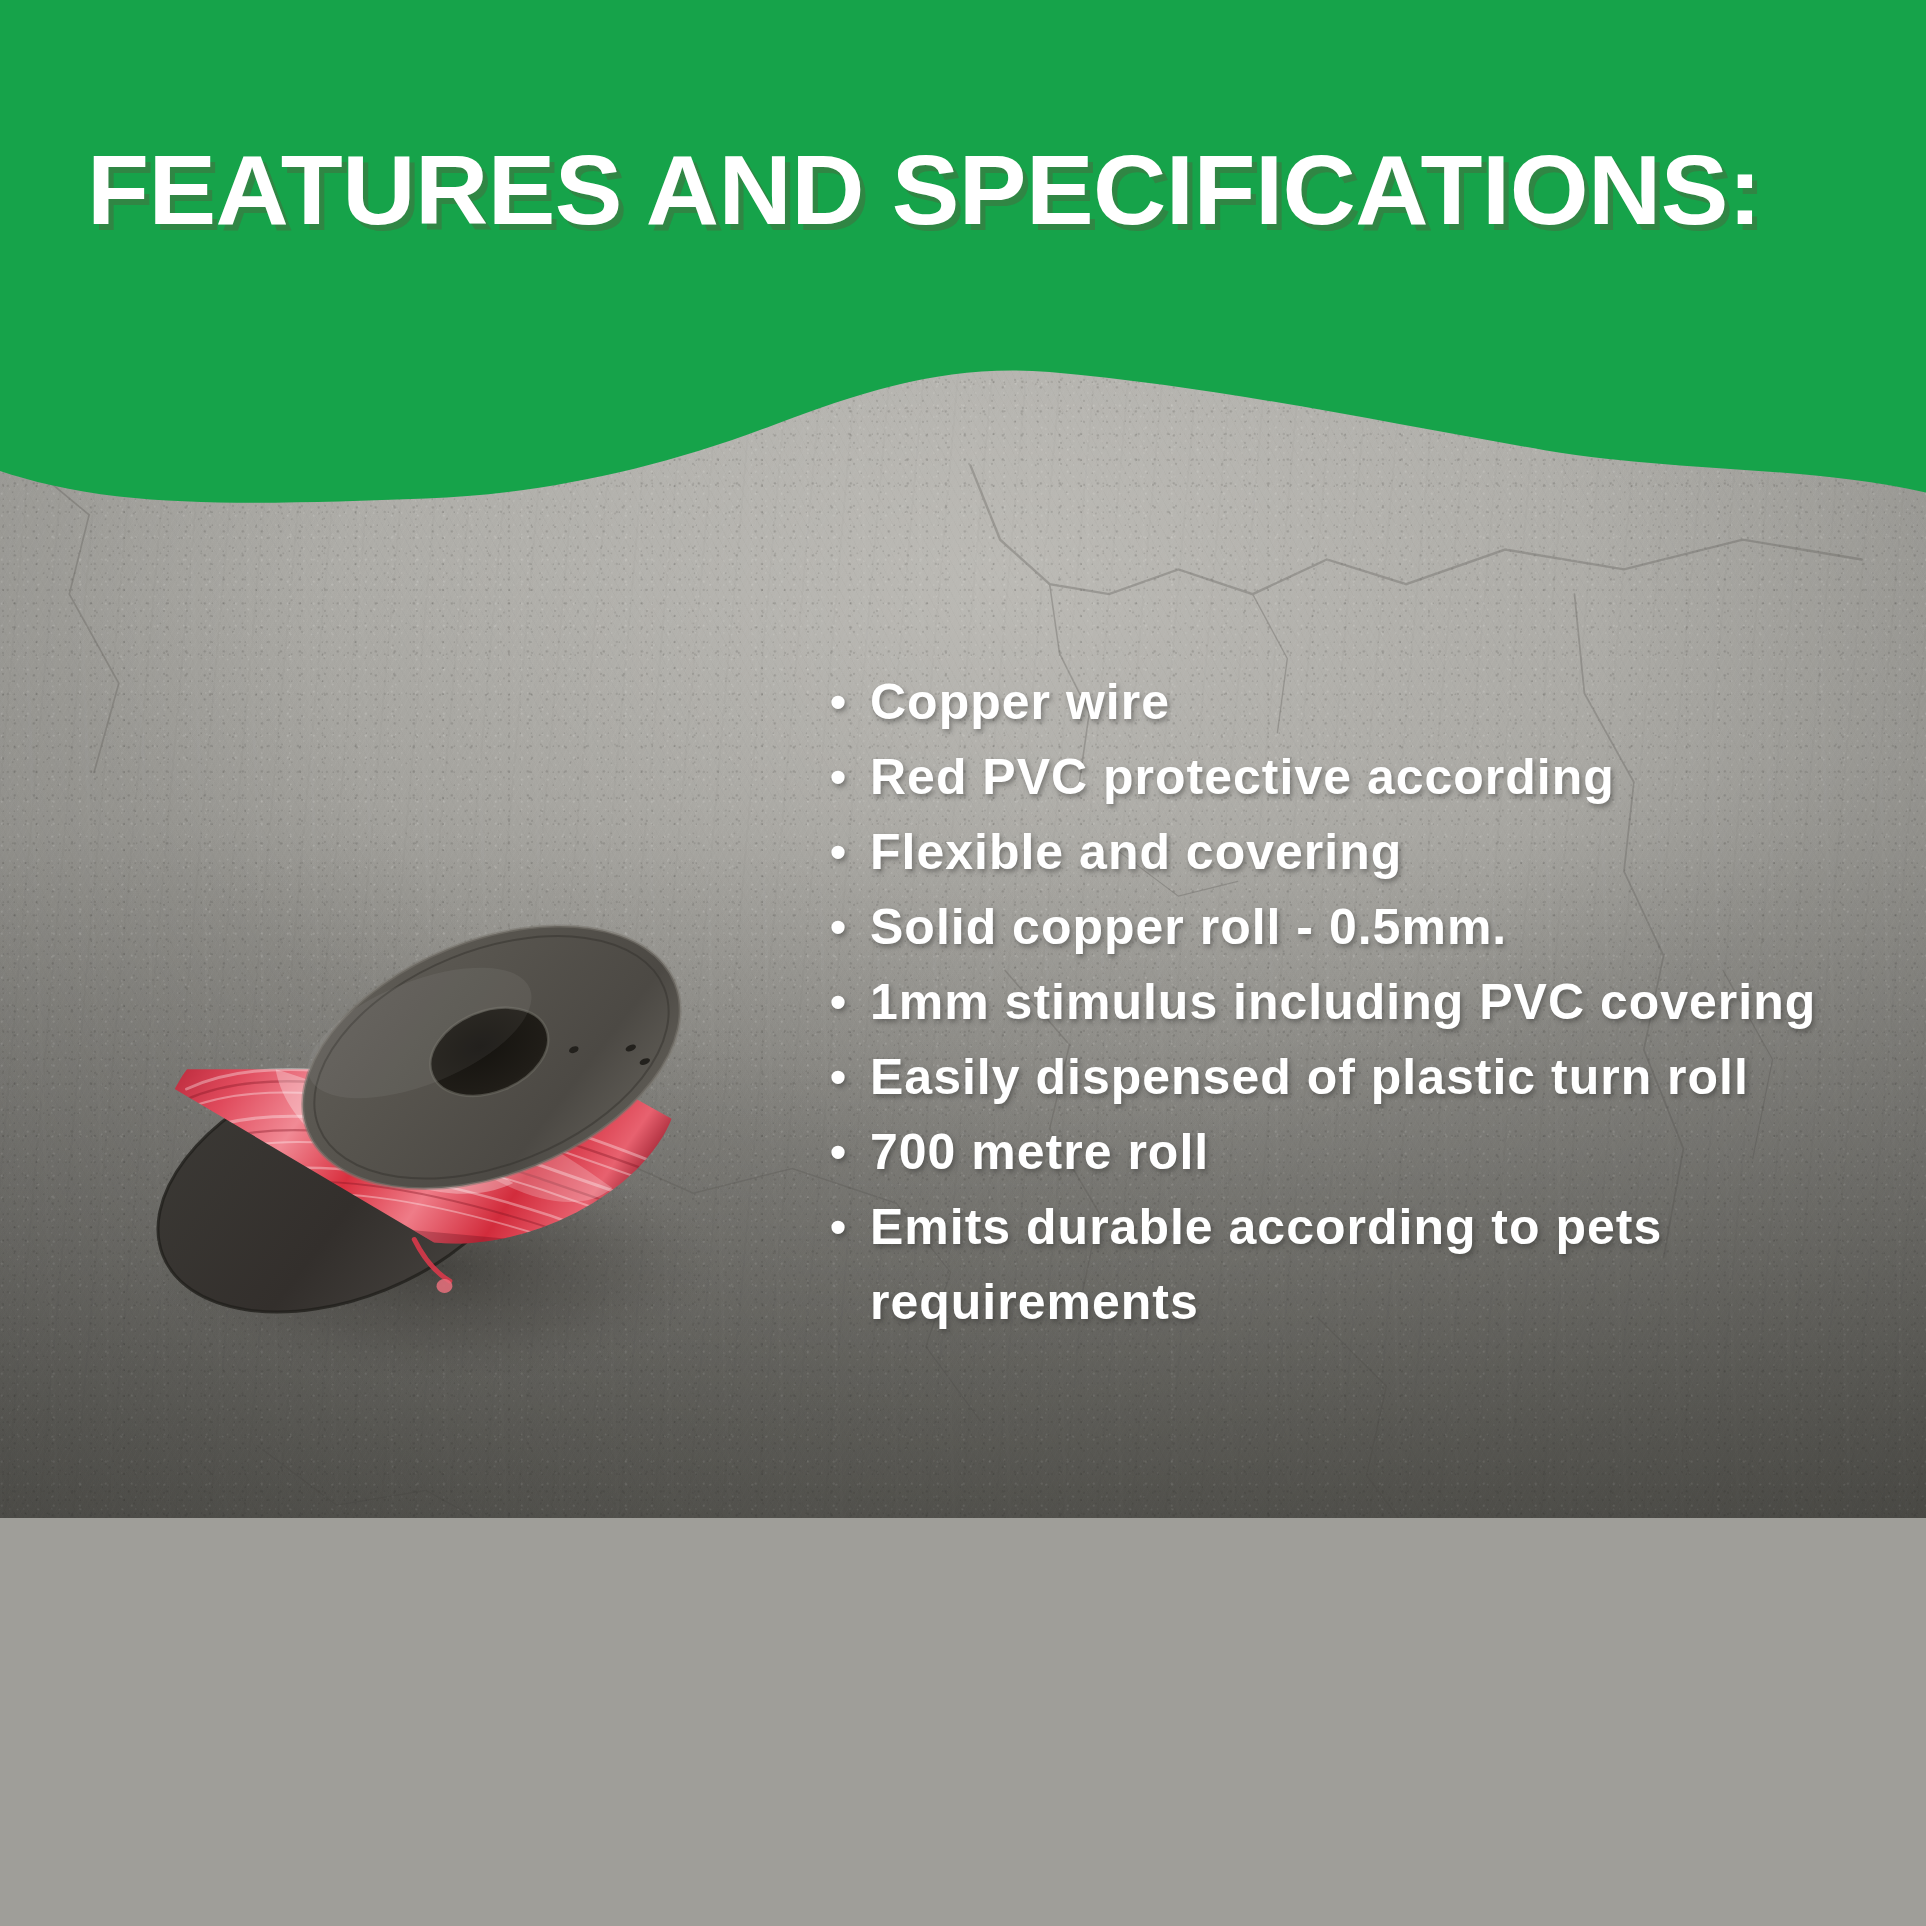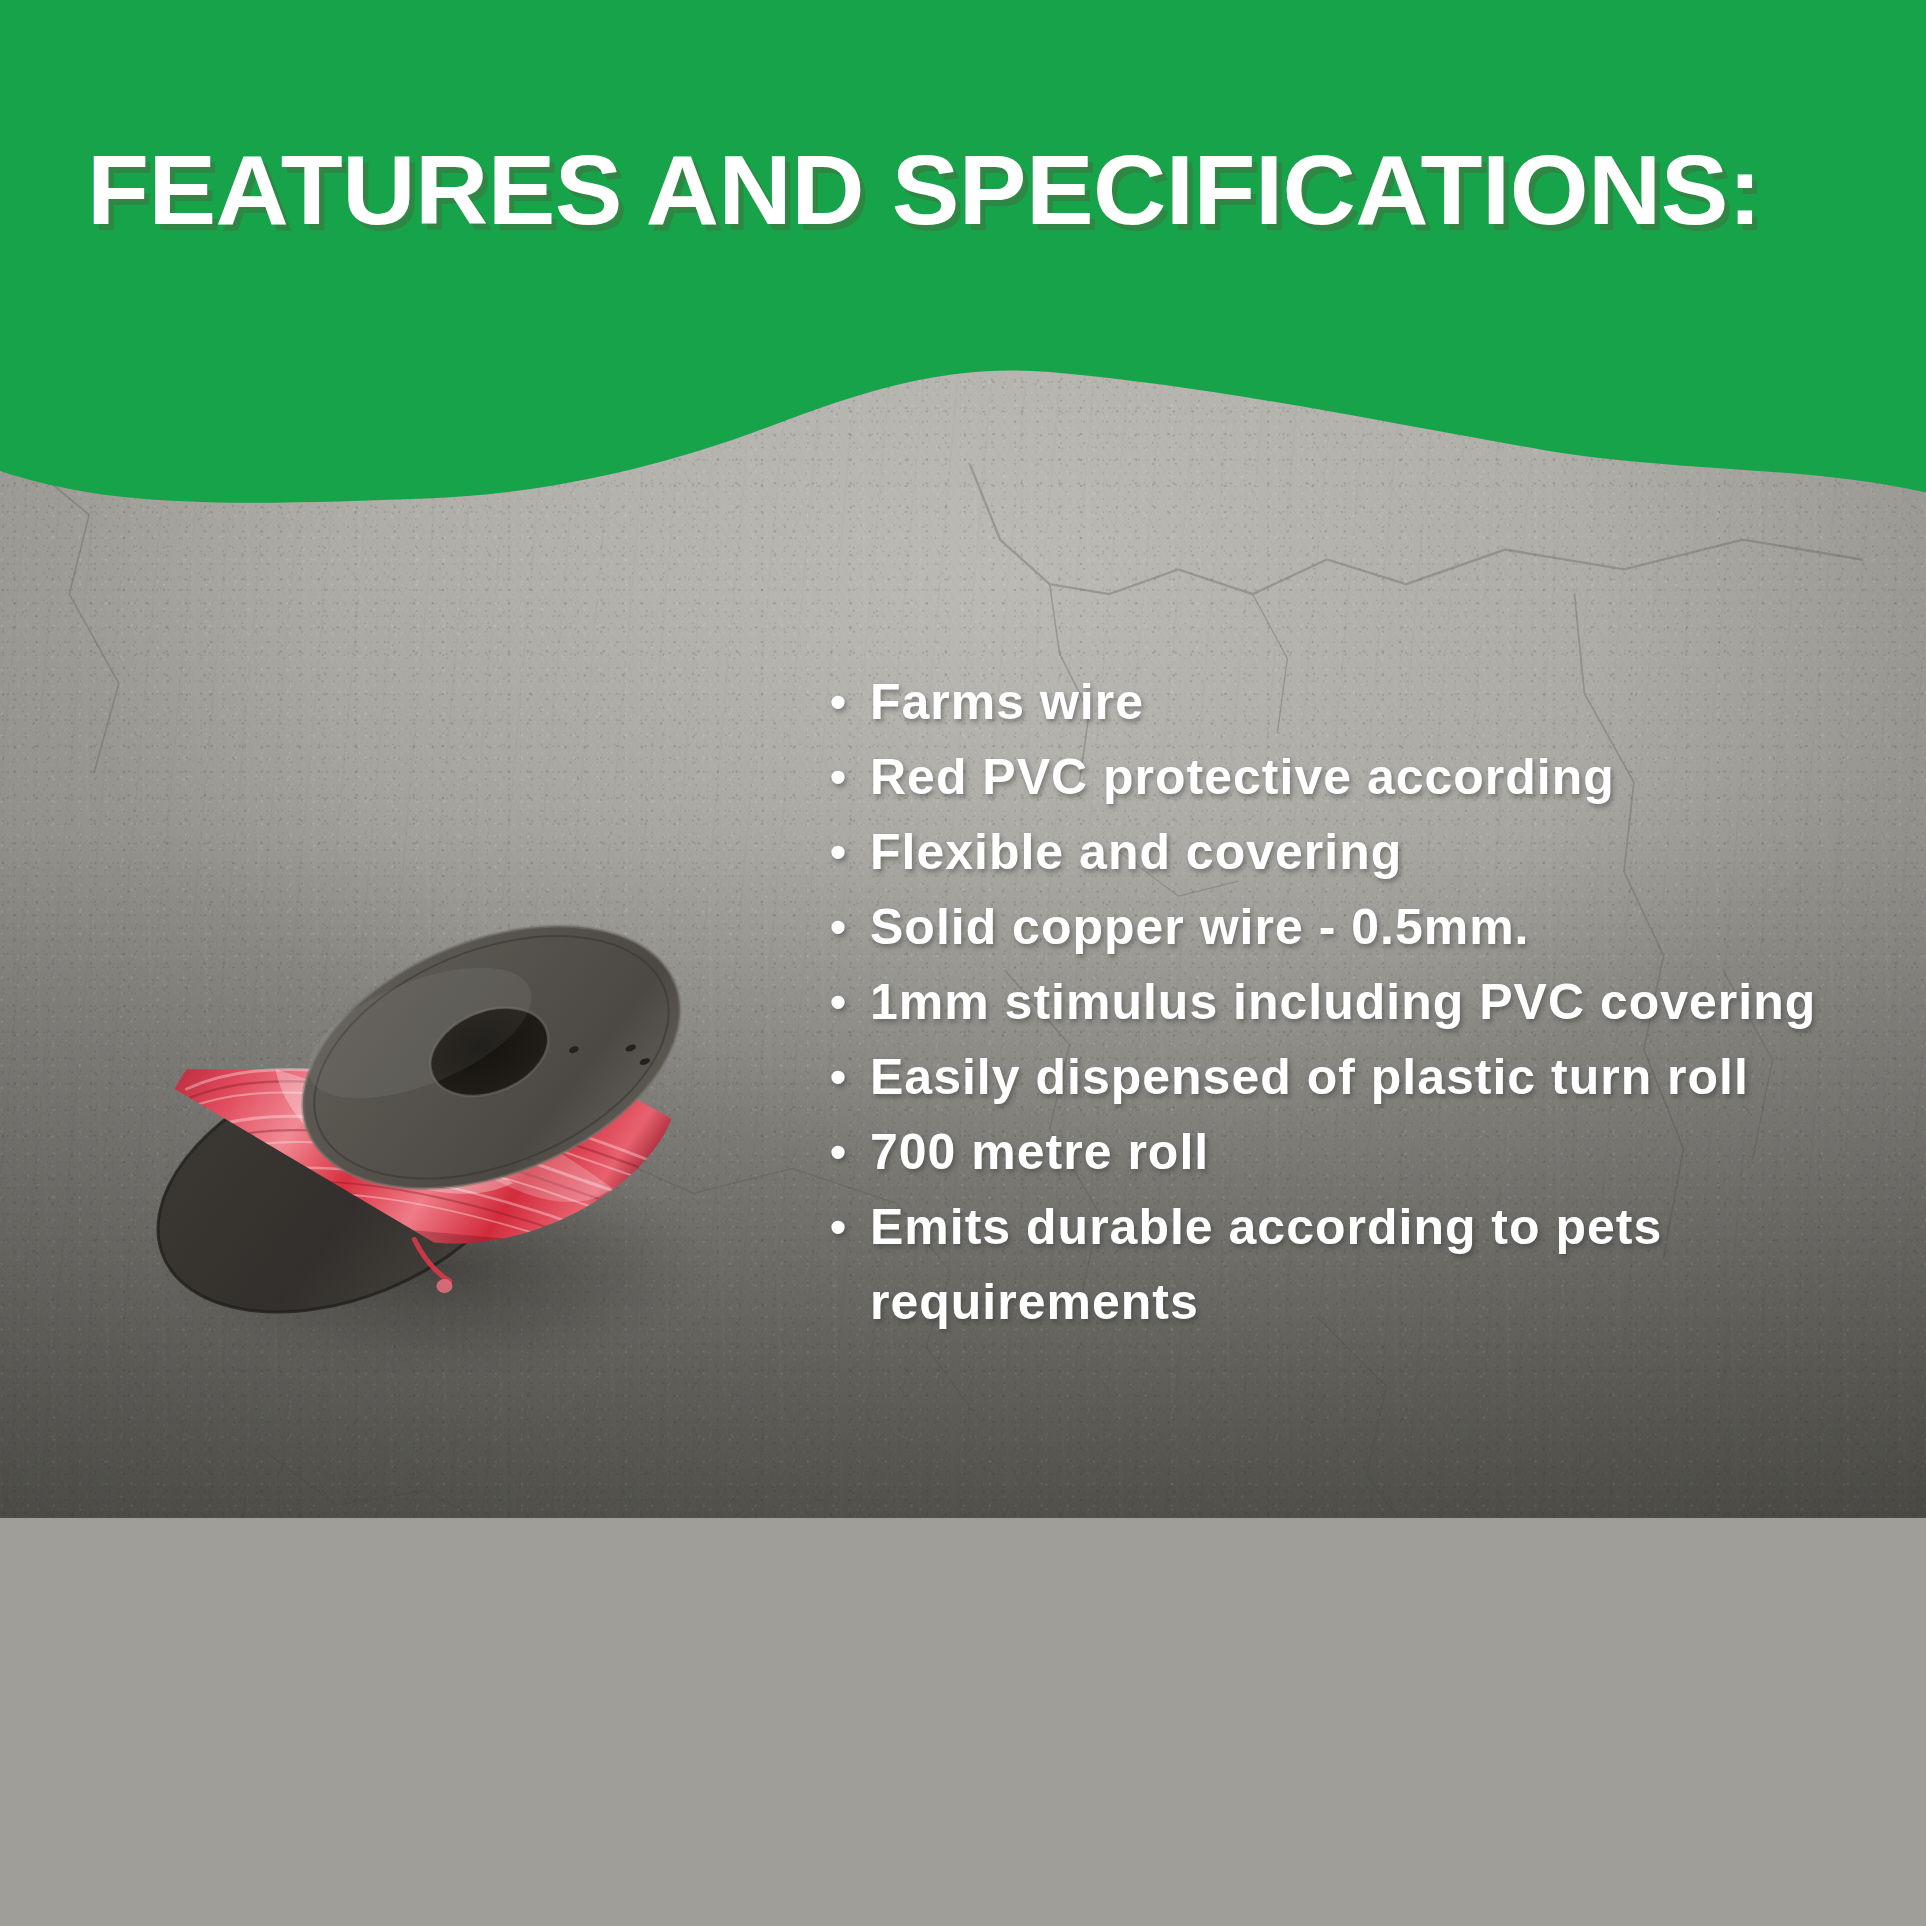--- a/index.html
+++ b/index.html
@@ -267,33 +267,33 @@
         <ellipse cx="520" cy="330" rx="5.5" ry="3" fill="#23211d"></ellipse>
 
         <ellipse cx="320" cy="218" rx="120" ry="52" fill="#ffffff" opacity="0.06"></ellipse>
       </g>
     </svg>
   </div>
 
   <div class="spec-list">
     <div class="spec-item">
       <span class="spec-bullet">•</span>
-      <span class="spec-text">Farms wire</span>
+      <span class="spec-text">Copper wire</span>
     </div>
     <div class="spec-item">
       <span class="spec-bullet">•</span>
       <span class="spec-text">Red PVC protective according</span>
     </div>
     <div class="spec-item">
       <span class="spec-bullet">•</span>
       <span class="spec-text">Flexible and covering</span>
     </div>
     <div class="spec-item">
       <span class="spec-bullet">•</span>
-      <span class="spec-text">Solid copper wire - 0.5mm.</span>
+      <span class="spec-text">Solid copper roll - 0.5mm.</span>
     </div>
     <div class="spec-item">
       <span class="spec-bullet">•</span>
       <span class="spec-text">1mm stimulus including PVC covering</span>
     </div>
     <div class="spec-item">
       <span class="spec-bullet">•</span>
       <span class="spec-text">Easily dispensed of plastic turn roll</span>
     </div>
     <div class="spec-item">

